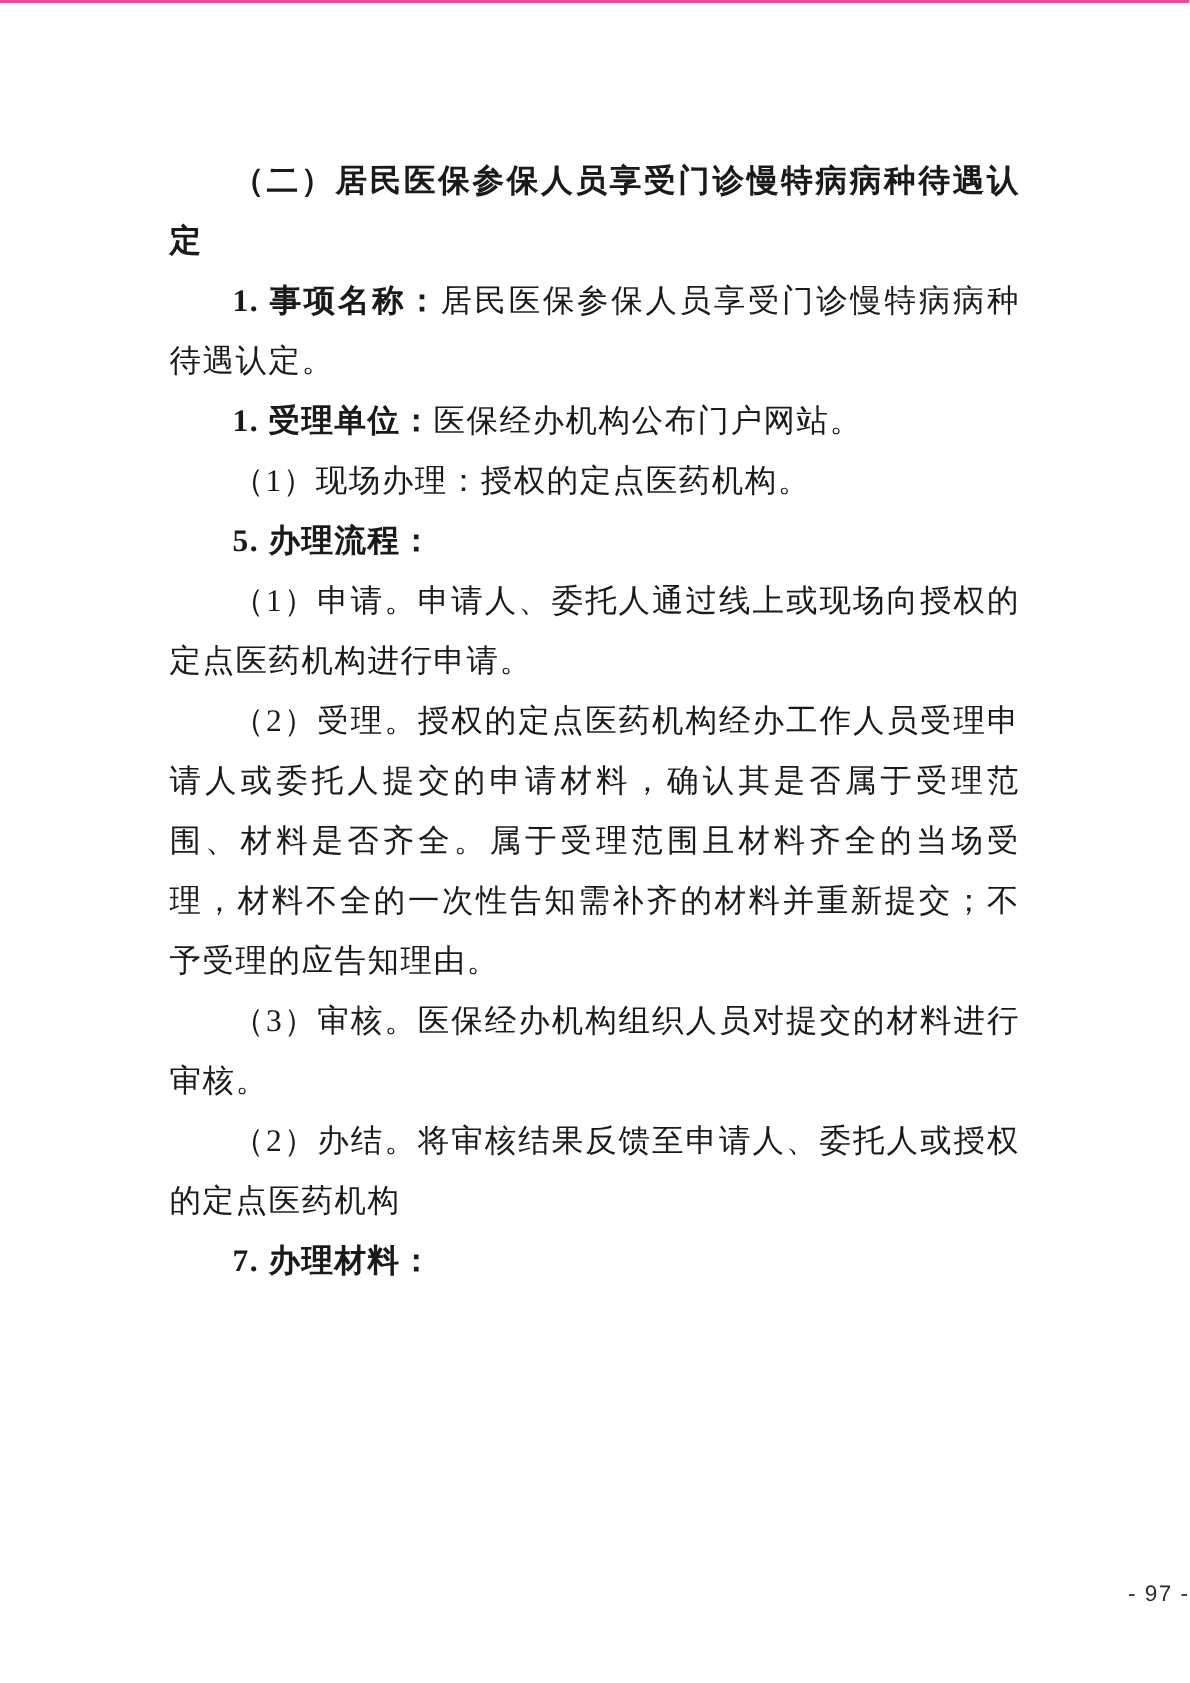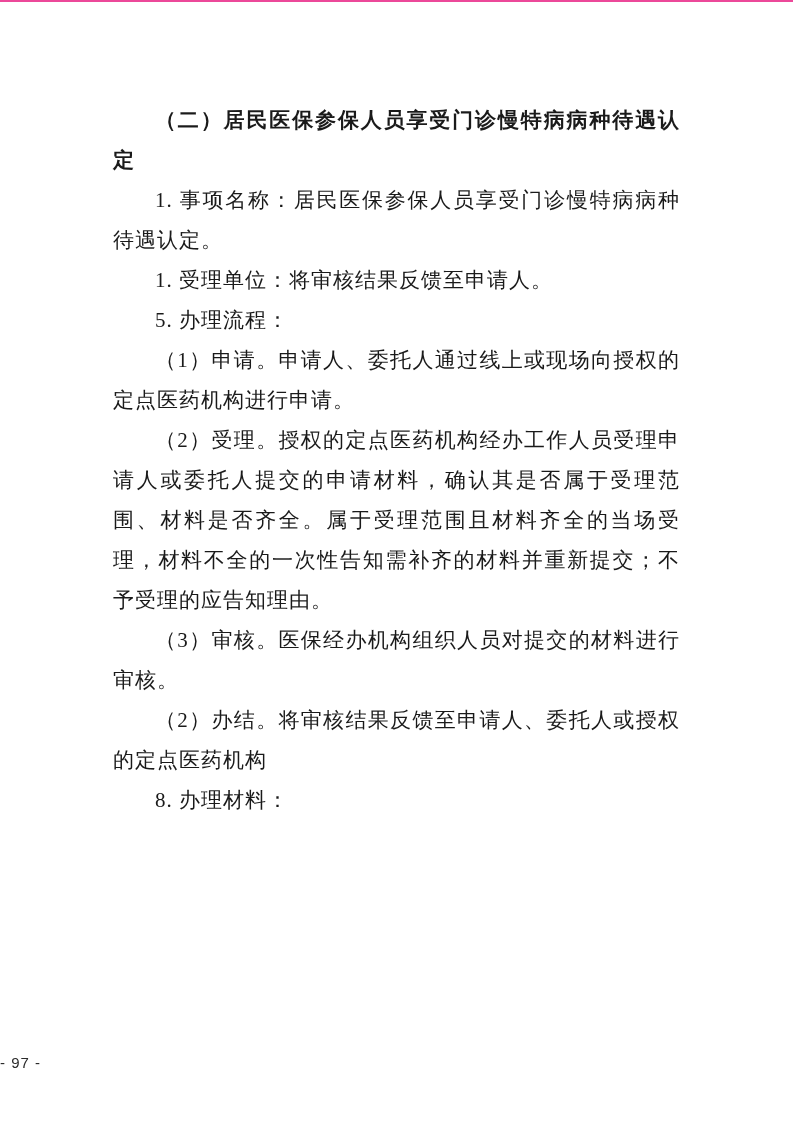--- a/index.html
+++ b/index.html
@@ -29,61 +29,62 @@
     }
     .para {
       margin: 0;
       padding: 0;
       text-indent: 2em;
     }
     .heading {
       font-weight: bold;
     }
     .label {
-      font-weight: normal;
+      font-weight: bold;
     }
     .footer {
       position: absolute;
       left: 0;
       right: 0;
       top: 1052px;
-      text-align: left;
+      text-align: right;
       font-size: 15px;
       letter-spacing: 1px;
       color: #2b2b2b;
       font-family: "Liberation Sans", "DejaVu Sans", sans-serif;
     }
   </style>
 </head>
 <body>
 
 <div class="page">
   <div class="content">
 
     <p class="para heading">（二）居民医保参保人员享受门诊慢特病病种待遇认定</p>
 
     <p class="para"><span class="label">1. 事项名称：</span><span>居民医保参保人员享受门诊慢特病病种待遇认定。</span></p>
 
-    <p class="para"><span class="label">1. 受理单位：</span><span>将审核结果反馈至申请人。</span></p>
+    <p class="para"><span class="label">1. 受理单位：</span><span>医保经办机构公布门户网站。</span></p>
 
 
 
+    <p class="para"><span class="label"></span><span>（1）现场办理：授权的定点医药机构。</span></p>
 
 
     <p class="para"><span class="label">5. 办理流程：</span><span></span></p>
 
     <p class="para"><span class="label"></span><span>（1）申请。申请人、委托人通过线上或现场向授权的定点医药机构进行申请。</span></p>
 
     <p class="para"><span class="label"></span><span>（2）受理。授权的定点医药机构经办工作人员受理申请人或委托人提交的申请材料，确认其是否属于受理范围、材料是否齐全。属于受理范围且材料齐全的当场受理，材料不全的一次性告知需补齐的材料并重新提交；不予受理的应告知理由。</span></p>
 
     <p class="para"><span class="label"></span><span>（3）审核。医保经办机构组织人员对提交的材料进行审核。</span></p>
 
     <p class="para"><span class="label"></span><span>（2）办结。将审核结果反馈至申请人、委托人或授权的定点医药机构</span></p>
 
-    <p class="para"><span class="label">8. 办理材料：</span><span></span></p>
+    <p class="para"><span class="label">7. 办理材料：</span><span></span></p>
 
 
   </div>
 
   <div class="footer">
     <span>- 97 -</span>
   </div>
 </div>
 
 </body></html>

